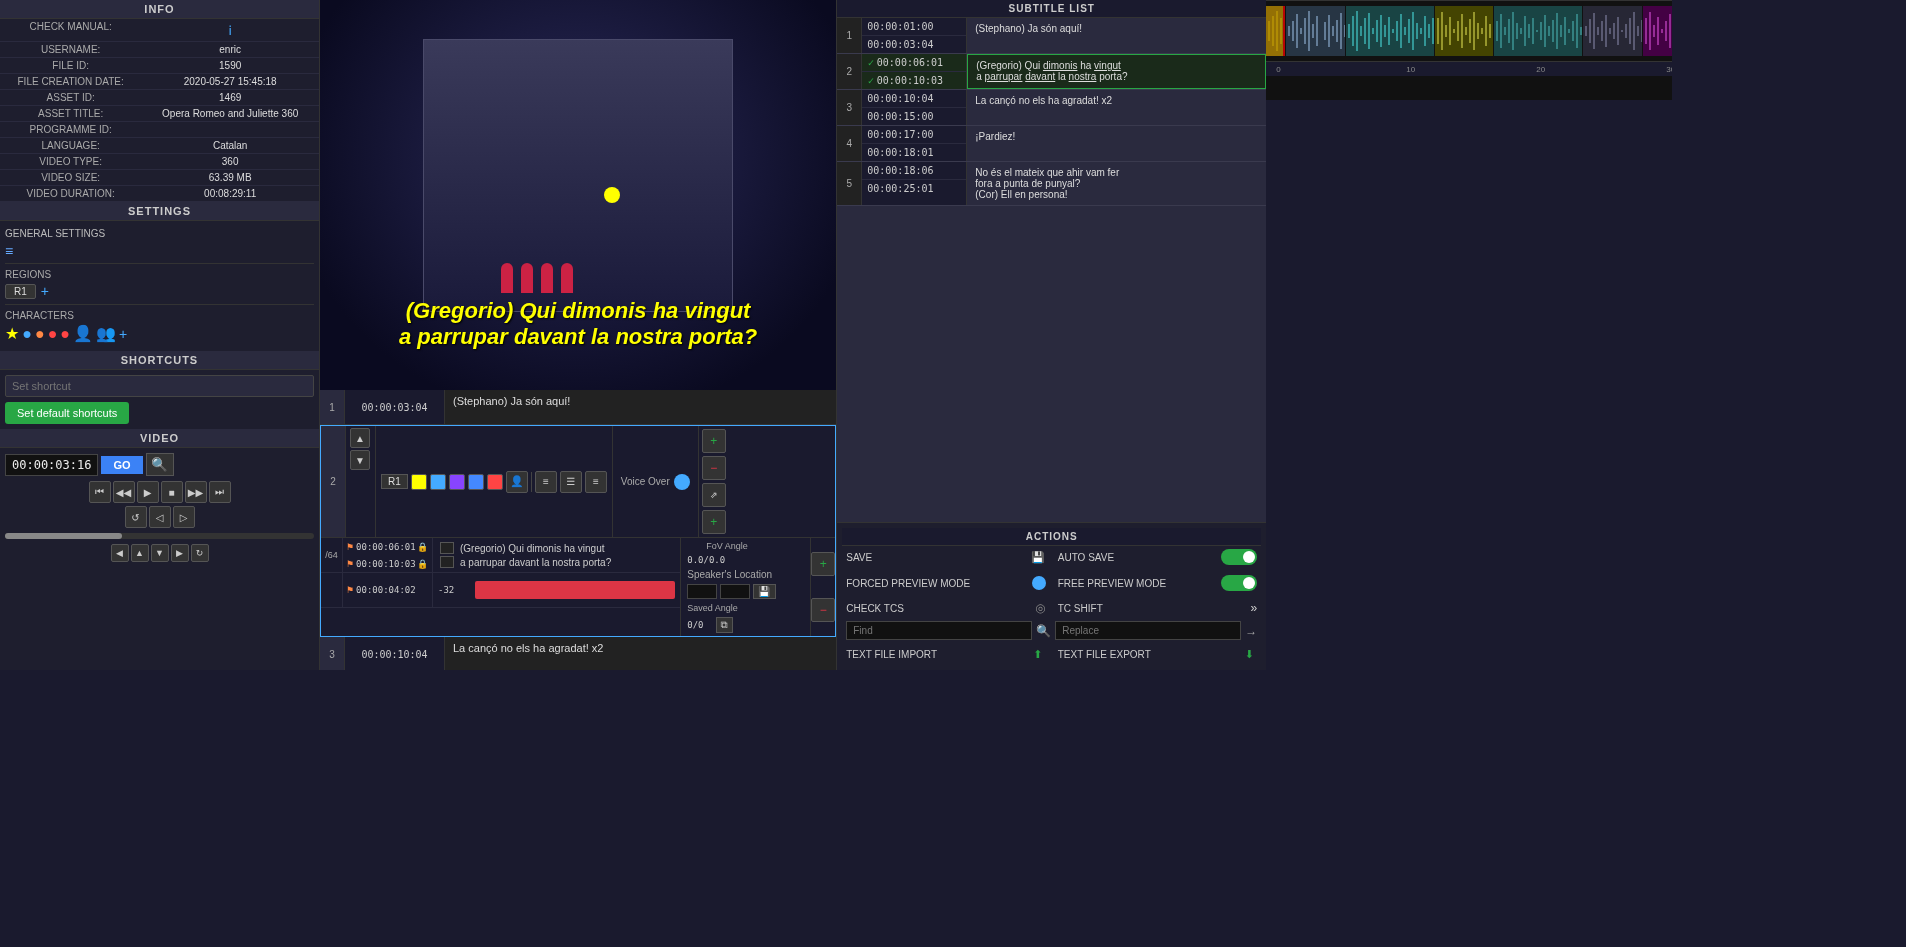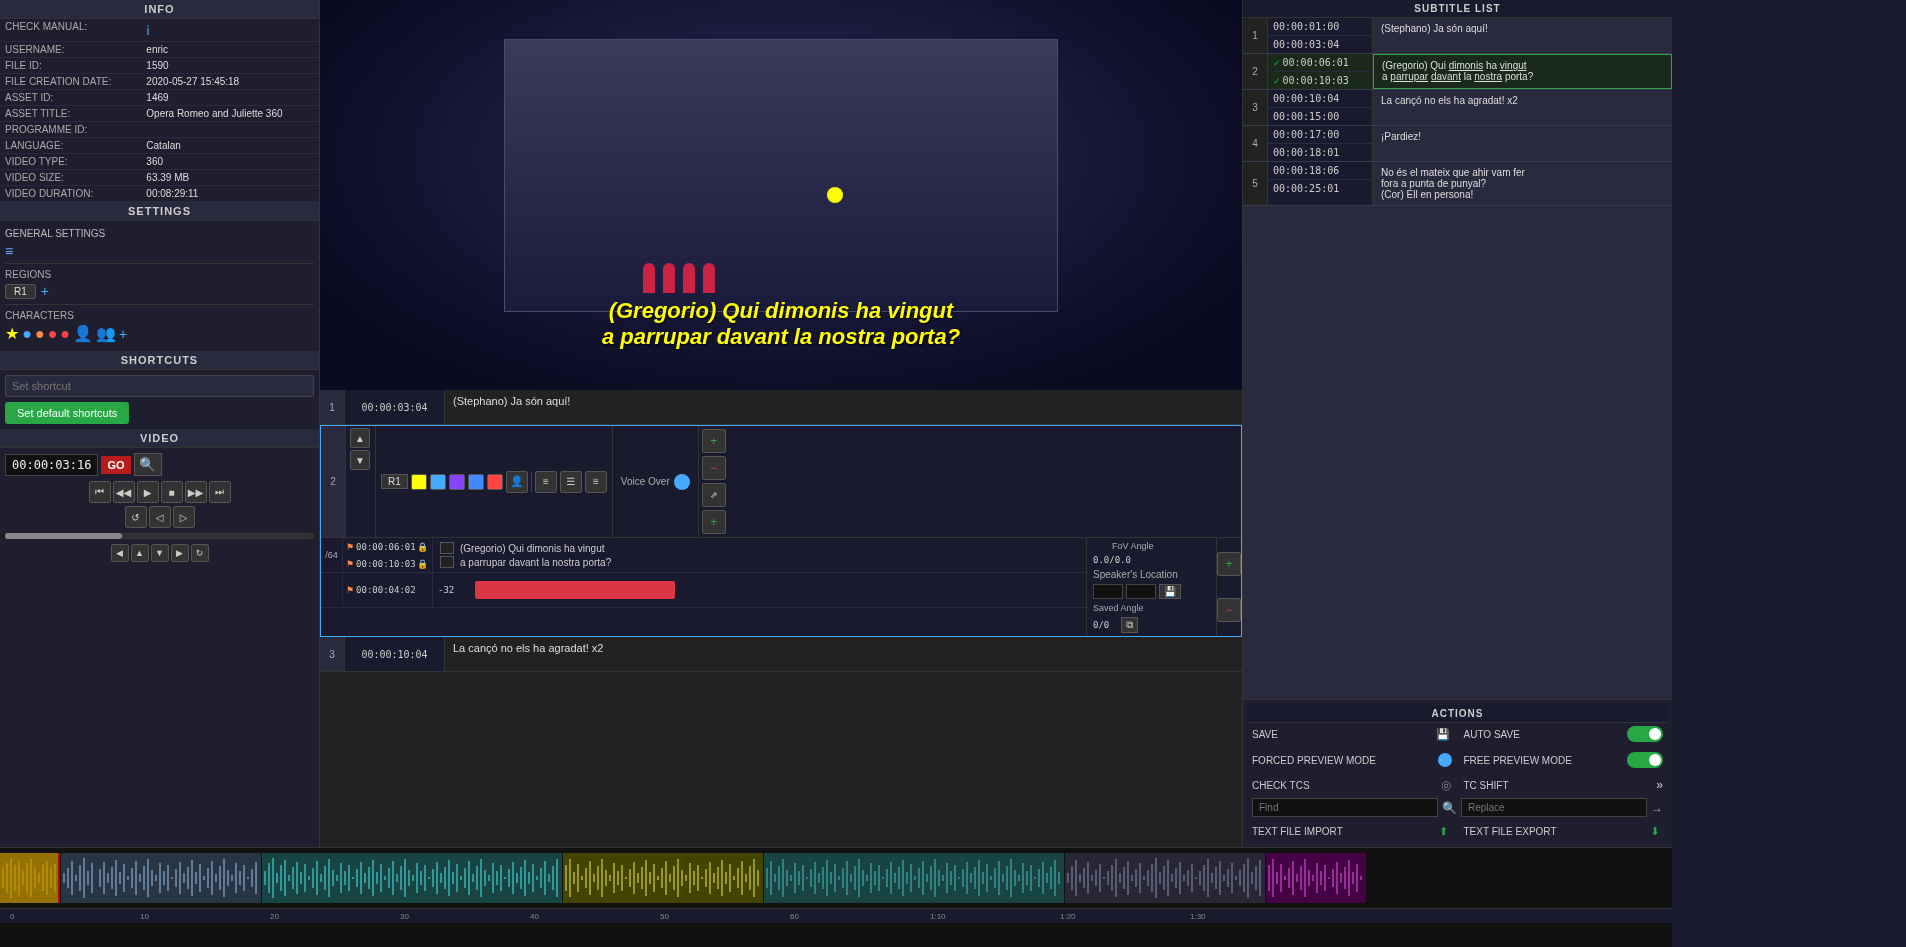--- a/index.html
+++ b/index.html
@@ -1,47 +1,47 @@
 <!DOCTYPE html>
 <html><head>
   <meta charset="utf-8">
   <style>
     * { box-sizing: border-box; margin: 0; padding: 0; }
     body { background: #1a1a2e; color: #ccc; font-family: Arial, sans-serif; font-size: 11px; overflow: hidden; width: 1906px; height: 947px; }
 
-    .main-layout { display: flex; width: 1672px; height: 947px; flex-direction: column; }
+    .main-layout { display: flex; width: 1672px; height: 947px; flex-direction: row; }
     .top-row { display: flex; flex: 1; height: 670px; }
     .bottom-row { height: 100px; background: #111; border-top: 1px solid #333; overflow: hidden; }
 
     
     .left-panel { width: 320px; background: #1e1e2e; border-right: 1px solid #333; display: flex; flex-direction: column; overflow-y: auto; }
 
     .section-header { background: #2a2a3e; color: #ccc; text-align: center; padding: 3px; font-size: 11px; font-weight: bold; letter-spacing: 1px; border-bottom: 1px solid #333; }
 
     .info-table { width: 100%; border-collapse: collapse; }
-    .info-table td { padding: 2px 5px; border-bottom: 1px solid #2a2a3e; vertical-align: top; }
+    .info-table td { padding: 2px 5px; border-bottom: 1px solid #2a2a3e; vertical-align: top; text-align: center; }
     .info-table td:first-child { color: #aaa; font-size: 10px; white-space: nowrap; }
     .info-table td:last-child { color: #ddd; font-size: 10px; }
 
     .settings-section { padding: 5px; }
 
     .regions-row { display: flex; align-items: center; gap: 5px; }
     .region-badge { background: #333; border: 1px solid #555; padding: 1px 8px; font-size: 10px; color: #ddd; border-radius: 2px; }
     .add-btn { color: #4af; font-size: 14px; cursor: pointer; }
 
     .characters-row { display: flex; align-items: center; gap: 3px; flex-wrap: wrap; }
 
     .shortcuts-section { padding: 5px; }
     .shortcut-input { width: 100%; background: #2a2a3e; border: 1px solid #444; color: #888; padding: 4px 6px; font-size: 11px; border-radius: 2px; }
     .set-default-btn { background: #28a745; color: #fff; border: none; padding: 5px 12px; border-radius: 3px; cursor: pointer; font-size: 11px; margin-top: 5px; }
 
     .video-section { background: #1e1e2e; padding: 5px; }
     .video-timecode { display: flex; align-items: center; gap: 3px; margin-bottom: 5px; }
     .timecode-display { background: #111; border: 1px solid #444; color: #eee; padding: 3px 6px; font-size: 12px; font-family: monospace; }
-    .go-btn { background: #b91c1c; color: #fff; border: none; padding: 3px 6px; font-size: 11px; font-weight: bold; cursor: pointer; }
+    .go-btn { background: #3b82f6; color: #fff; border: none; padding: 3px 12px; font-size: 11px; font-weight: bold; cursor: pointer; }
     .search-btn { background: #333; border: 1px solid #555; color: #ccc; padding: 3px 5px; cursor: pointer; }
 
     .video-controls { display: flex; align-items: center; gap: 2px; flex-wrap: wrap; justify-content: center; }
     .ctrl-btn { background: #333; border: 1px solid #555; color: #ccc; width: 22px; height: 22px; display: flex; align-items: center; justify-content: center; cursor: pointer; font-size: 10px; border-radius: 2px; }
 
     .video-progress { width: 100%; height: 6px; background: #333; border-radius: 3px; margin: 5px 0; }
     .video-progress-fill { height: 100%; background: #888; border-radius: 3px; width: 38%; }
 
     .nav-controls { display: flex; align-items: center; gap: 2px; justify-content: center; margin-top: 3px; }
 

